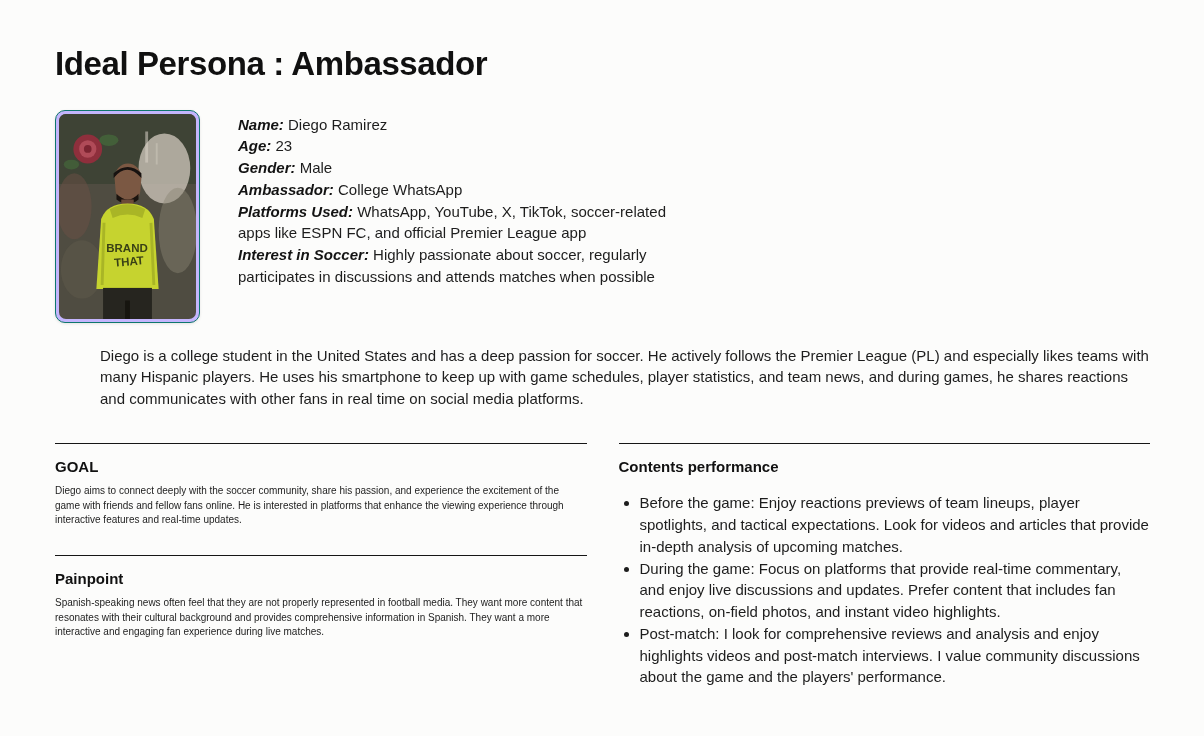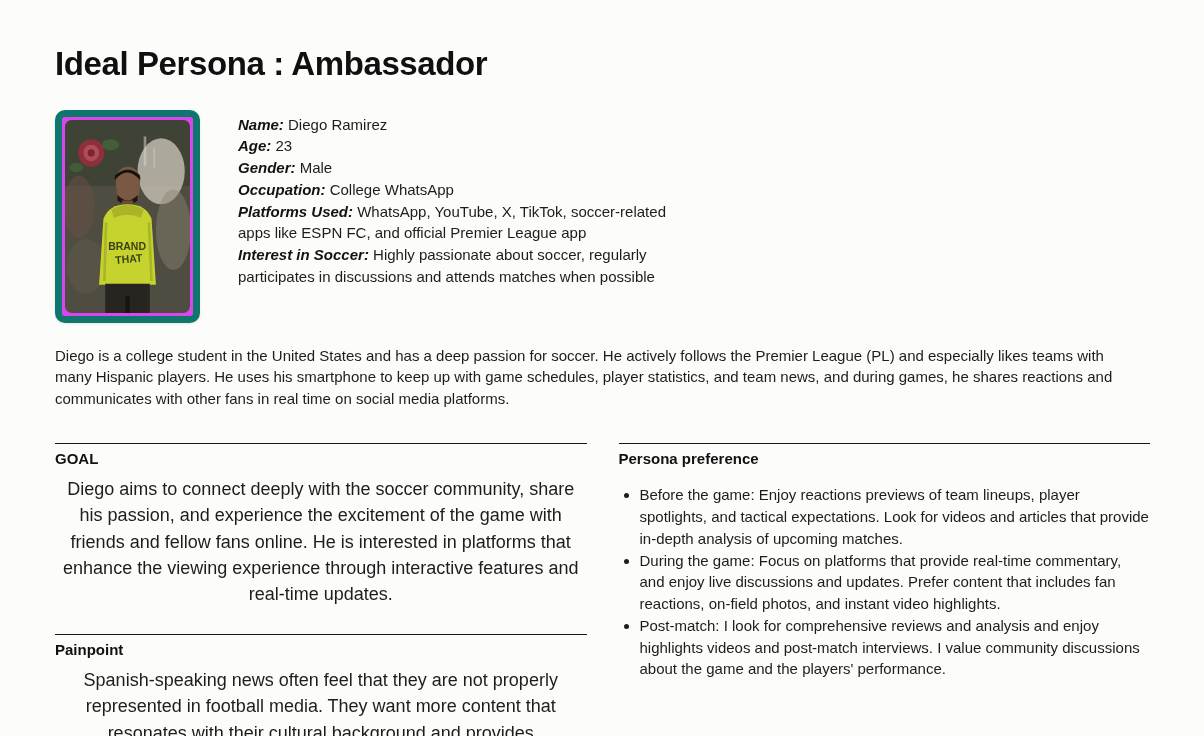--- a/index.html
+++ b/index.html
@@ -18,56 +18,56 @@
     letter-spacing: -0.4px;
     color: #101010;
     line-height: 1.2;
   }
 
   .profile { display: flex; gap: 38px; margin-top: 26px; }
 
   .photo-frame {
     flex: 0 0 auto;
     width: 145px; height: 213px;
-    border: 7px solid #0f766e;
+    border: 1px solid #0f766e;
     border-radius: 10px;
-    background: #d946ef;
+    background: #c4b5fd;
     padding: 3px;
     box-shadow: 0 1px 3px rgba(0,0,0,0.10);
   }
   .photo-frame svg { display: block; width: 100%; height: 100%; border-radius: 7px; }
 
   .fields { padding-top: 4px; width: 462px; font-size: 15px; line-height: 1.45; }
   .field strong { font-weight: 700; color: #131313; font-style: italic; }
 
   .summary {
     margin-top: 22px;
     font-size: 15px;
     line-height: 1.45;
     max-width: 1086px;
+    margin-left: 45px;
   }
 
   .columns { display: flex; gap: 32px; margin-top: 33px; }
   .col { flex: 1 1 0; }
 
   .rule { height: 1.5px; background: #161616; }
   .rule-2 { margin-top: 27px; }
 
   .col h3 {
-    margin-top: 4px;
+    margin-top: 12px;
     font-size: 15px;
     font-weight: 700;
     color: #111111;
     line-height: 1.4;
   }
   .col p.body {
     margin-top: 7px;
-    font-size: 18px;
+    font-size: 10px;
     line-height: 1.45;
-    text-align: center;
   }
 
   .col ul { margin-top: 15px; padding-left: 21px; }
   .col li { font-size: 15px; line-height: 1.45; }
 </style>
 </head>
 <body>
 
 <div class="page">
 
@@ -109,21 +109,21 @@
           <text x="71" y="142" text-anchor="middle" font-size="12" font-weight="bold" fill="#394016">BRAND</text>
           <text x="73" y="156" text-anchor="middle" font-size="12" font-weight="bold" fill="#394016" transform="rotate(-5 73 152)">THAT</text>
         </g>
       </svg>
     </div>
 
     <div class="fields">
       <p class="field"><strong>Name:</strong> <span>Diego Ramirez</span></p>
       <p class="field"><strong>Age:</strong> <span>23</span></p>
       <p class="field"><strong>Gender:</strong> <span>Male</span></p>
-      <p class="field"><strong>Occupation:</strong> <span>College WhatsApp</span></p>
+      <p class="field"><strong>Ambassador:</strong> <span>College WhatsApp</span></p>
       <p class="field"><strong>Platforms Used:</strong> <span>WhatsApp, YouTube, X, TikTok, soccer-related apps like ESPN FC, and official Premier League app</span></p>
       <p class="field"><strong>Interest in Soccer:</strong> <span>Highly passionate about soccer, regularly participates in discussions and attends matches when possible</span></p>
     </div>
 
   </div>
 
   <p class="summary">Diego is a college student in the United States and has a deep passion for soccer. He actively follows the Premier League (PL) and especially likes teams with many Hispanic players. He uses his smartphone to keep up with game schedules, player statistics, and team news, and during games, he shares reactions and communicates with other fans in real time on social media platforms.</p>
 
   <div class="columns">
 
@@ -131,21 +131,21 @@
       <div class="rule"></div>
       <h3>GOAL</h3>
       <p class="body">Diego aims to connect deeply with the soccer community, share his passion, and experience the excitement of the game with friends and fellow fans online. He is interested in platforms that enhance the viewing experience through interactive features and real-time updates.</p>
       <div class="rule rule-2"></div>
       <h3>Painpoint</h3>
       <p class="body">Spanish-speaking news often feel that they are not properly represented in football media. They want more content that resonates with their cultural background and provides comprehensive information in Spanish. They want a more interactive and engaging fan experience during live matches.</p>
     </div>
 
     <div class="col">
       <div class="rule"></div>
-      <h3>Persona preference</h3>
+      <h3>Contents performance</h3>
       <ul>
         <li>Before the game: Enjoy reactions previews of team lineups, player spotlights, and tactical expectations. Look for videos and articles that provide in-depth analysis of upcoming matches.</li>
         <li>During the game: Focus on platforms that provide real-time commentary, and enjoy live discussions and updates. Prefer content that includes fan reactions, on-field photos, and instant video highlights.</li>
         <li>Post-match: I look for comprehensive reviews and analysis and enjoy highlights videos and post-match interviews. I value community discussions about the game and the players' performance.</li>
       </ul>
     </div>
 
   </div>
 
 </div>

